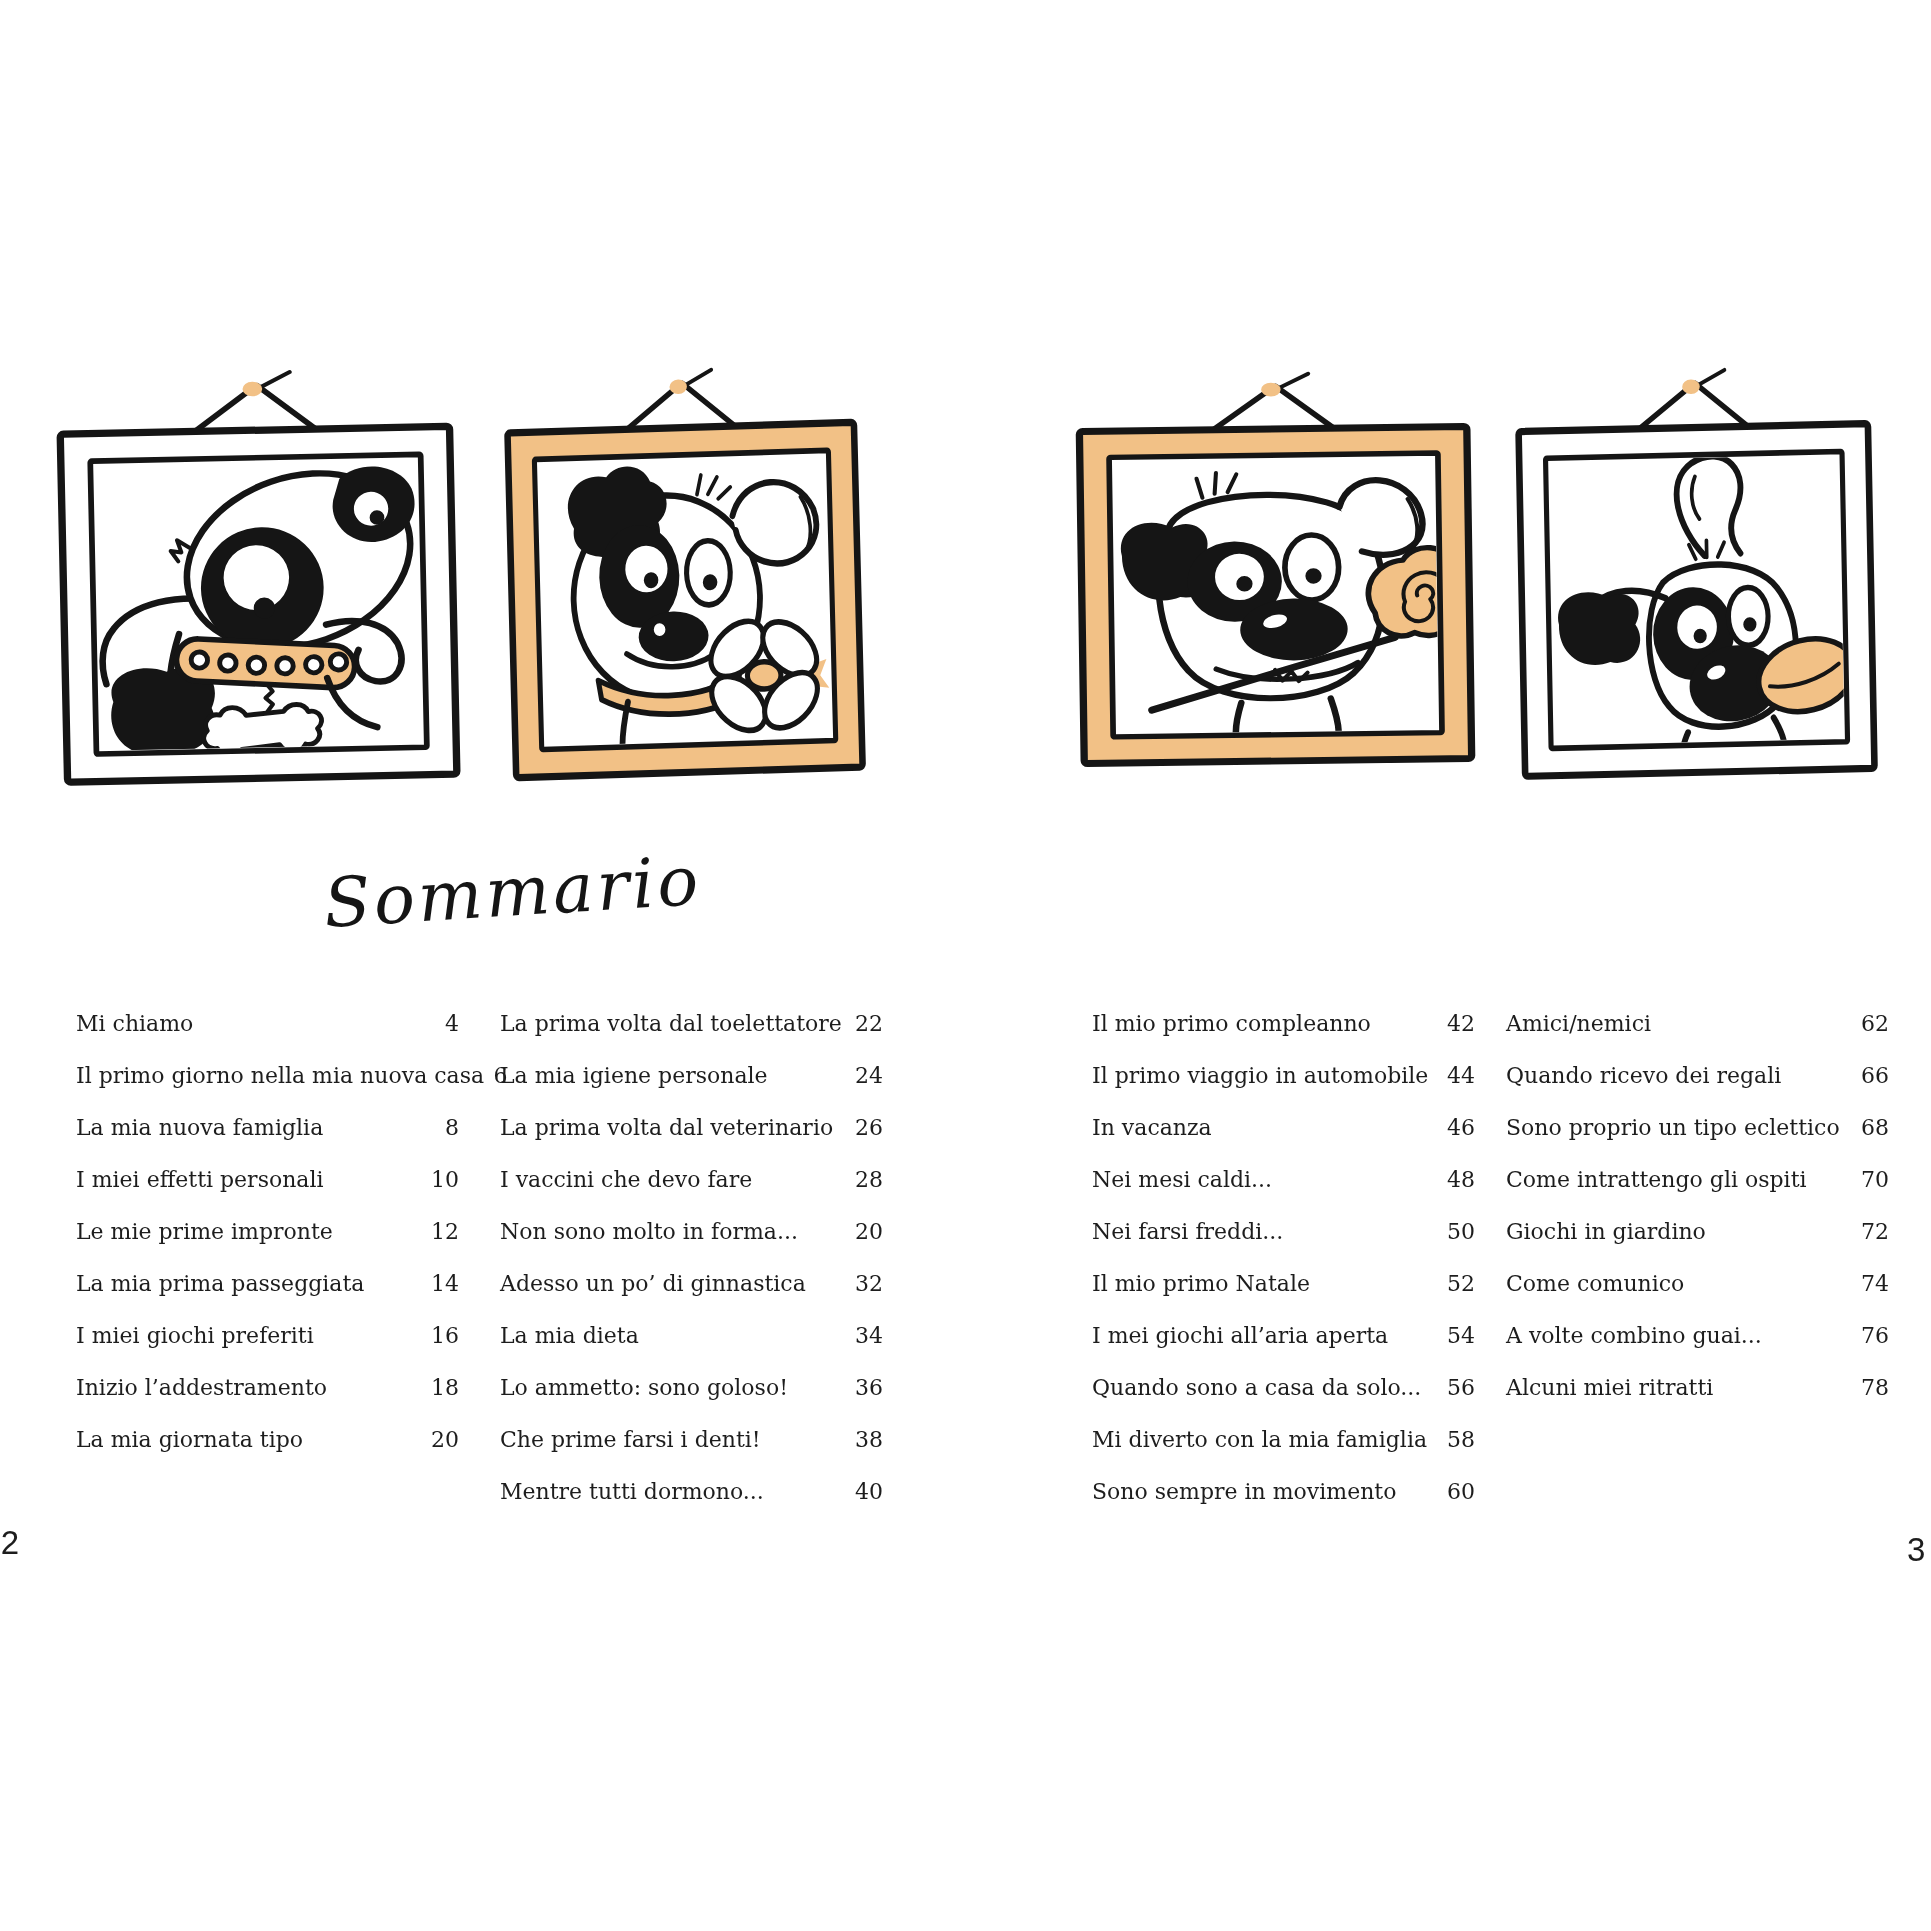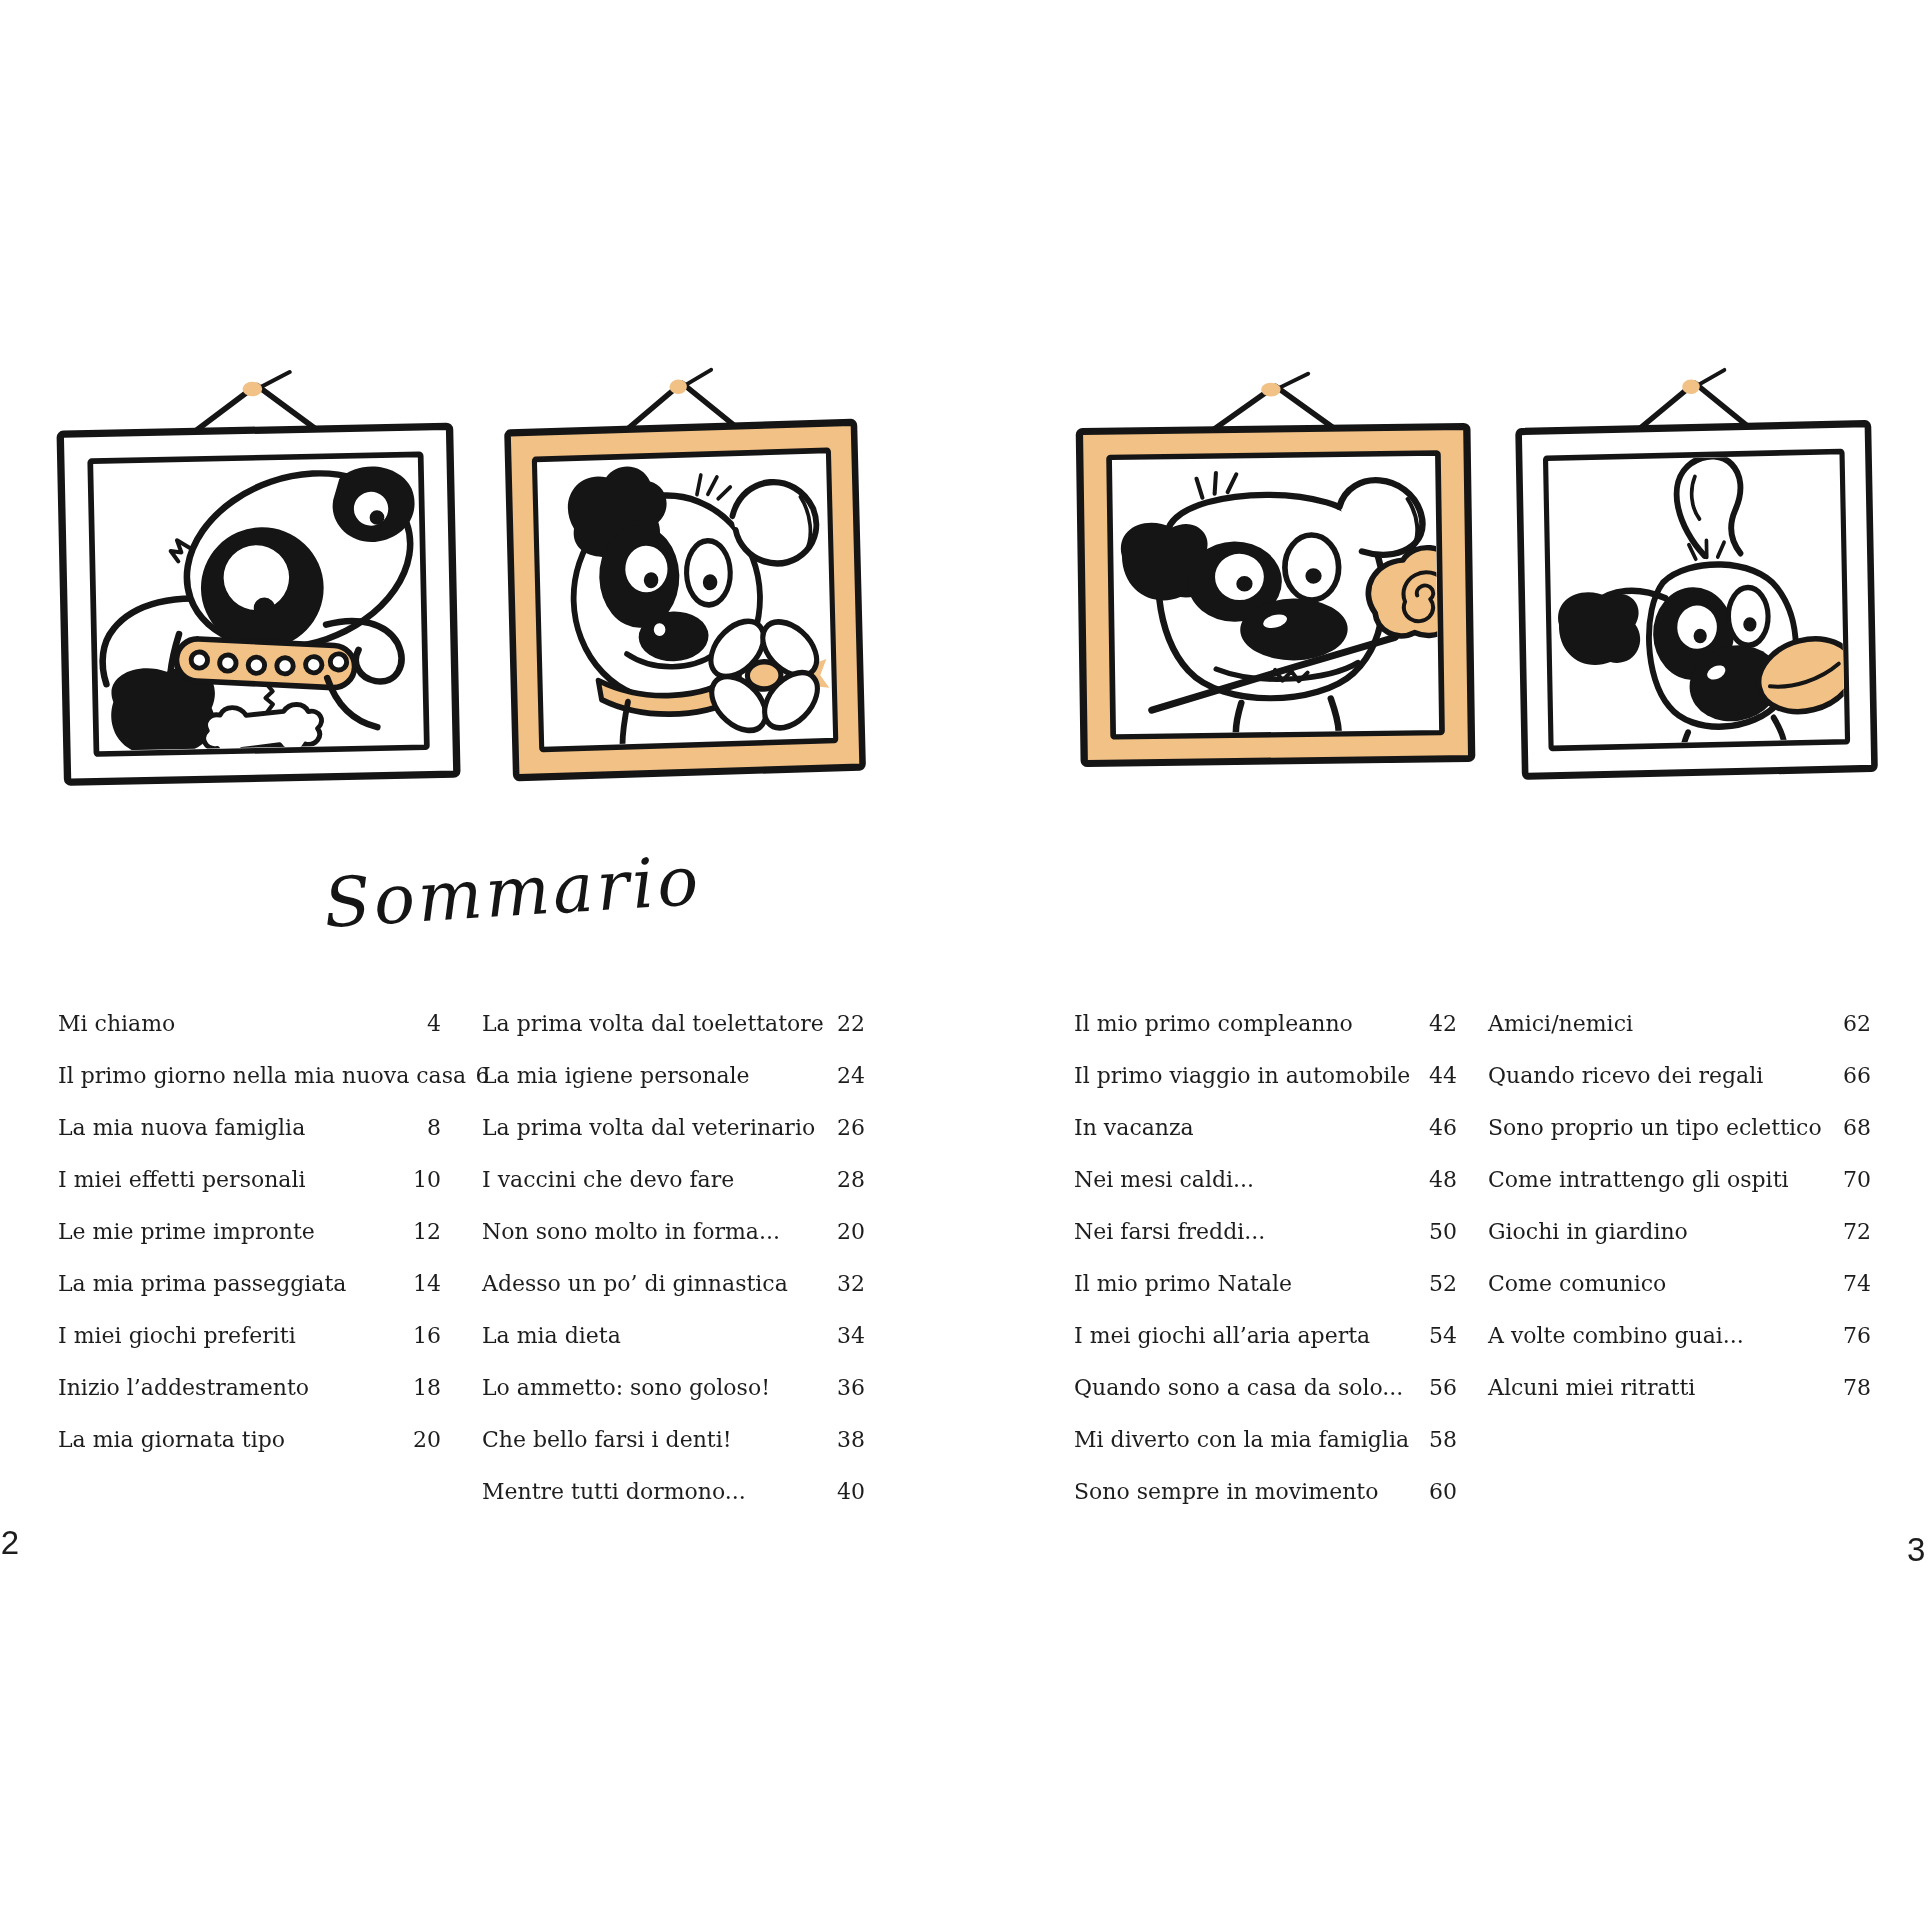--- a/index.html
+++ b/index.html
@@ -33,21 +33,21 @@
     font-family:"DejaVu Serif", serif;
     font-style:italic;
     font-size:68px;
     letter-spacing:3.2px;
     color:#151515;
     transform:rotate(-3.5deg);
     transform-origin:left center;
     white-space:nowrap;
   }
   
-  .toc-col{position:absolute;top:1010px;width:383px;}
+  .toc-col{position:absolute;top:1010px;width:383px;margin-left:18px;}
   .toc-col .row{
     height:52px;
     display:flex;justify-content:space-between;align-items:flex-start;
     white-space:nowrap;
   }
   .toc-col .lbl,.toc-col .num{
     font-size:22px;line-height:27px;color:#1d1d1d;
   }
   .toc-col .num{margin-left:9.5px;}
   #col1{left:58px;}
@@ -345,21 +345,21 @@
       </div>
     <div class="row">
         <span class="lbl">La mia dieta</span>
         <span class="num">34</span>
       </div>
     <div class="row">
         <span class="lbl">Lo ammetto: sono goloso!</span>
         <span class="num">36</span>
       </div>
     <div class="row">
-        <span class="lbl">Che bello farsi i denti!</span>
+        <span class="lbl">Che prime farsi i denti!</span>
         <span class="num">38</span>
       </div>
     <div class="row">
         <span class="lbl">Mentre tutti dormono...</span>
         <span class="num">40</span>
       </div>
   </div>
 
   <div class="toc-col" id="col3">
     <div class="row">

